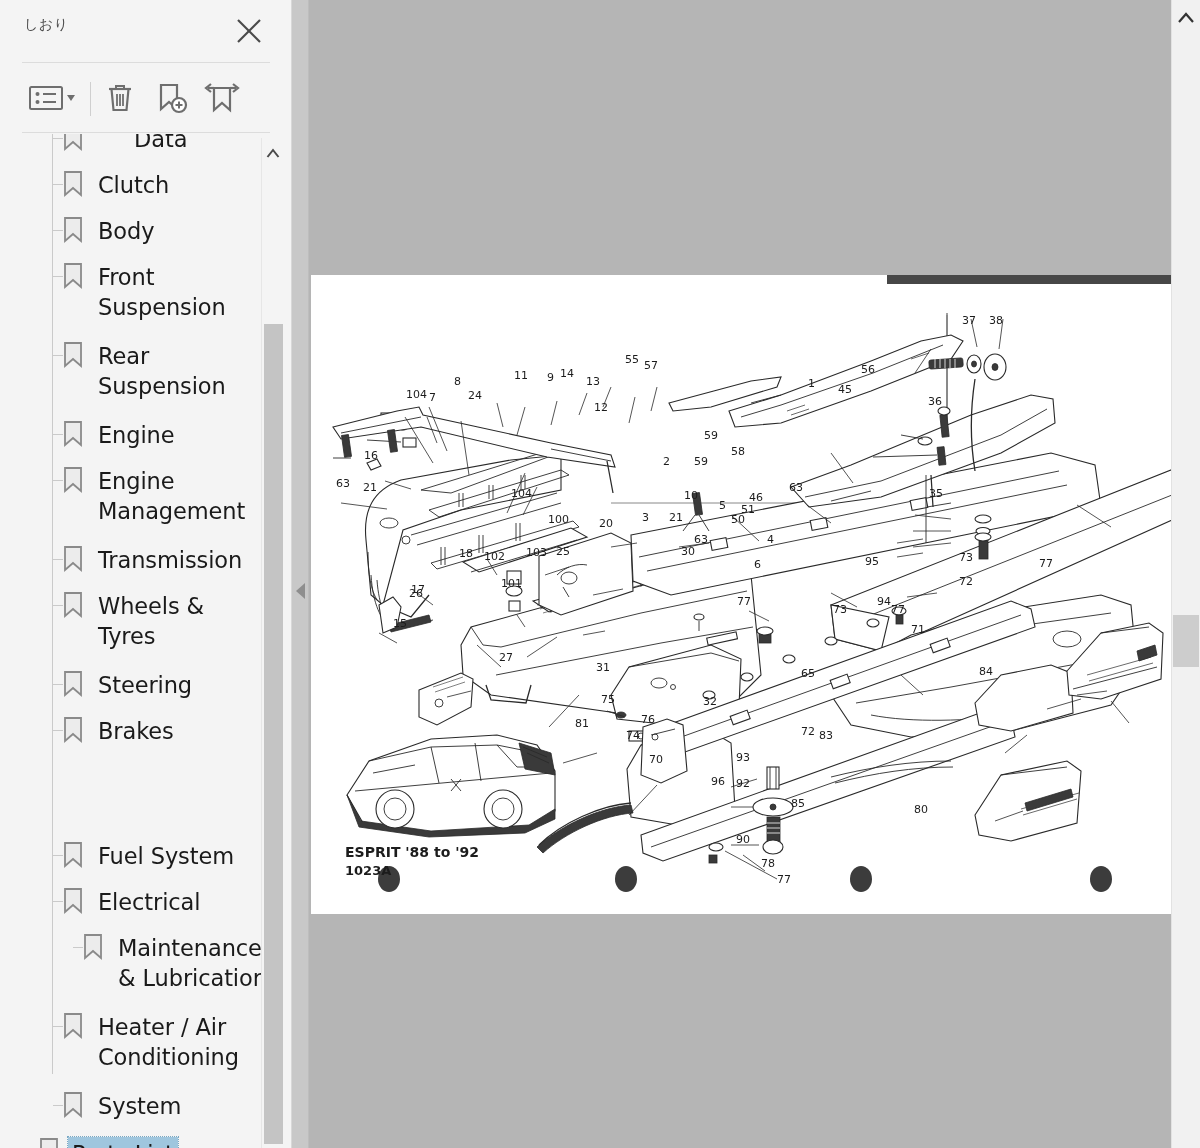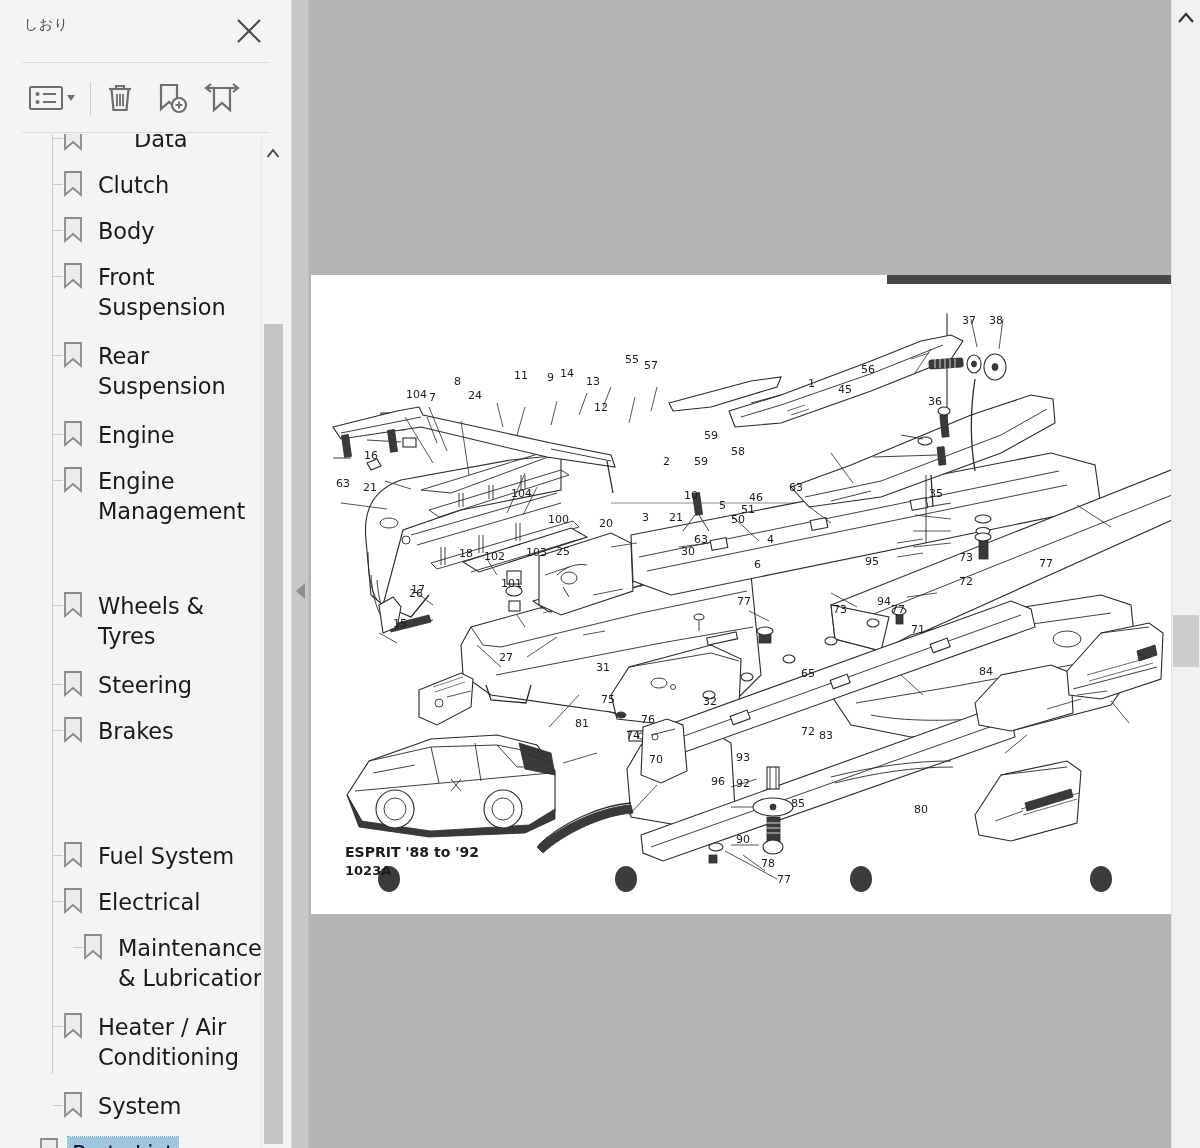--- a/index.html
+++ b/index.html
@@ -372,20 +372,29 @@
         </div>
         <div class="bm-row" style="top: 328px; height: 79px;">
           <div class="bm-stub" style="top: 18px;"></div>
           <div class="bm-flag" style="left: 62px; top: 4px;">
             <svg width="22" height="28" viewBox="0 0 22 28">
               <path d="M3 2 H19 V25 L11 18 L3 25 Z" fill="#ececec" stroke="#8a8a8a" stroke-width="1.8"></path>
             </svg>
           </div>
           <div class="bm-label" style="left: 98px; top: 4px;">Engine
 Management</div>
+        </div>
+        <div class="bm-row" style="top: 407px; height: 46px;">
+          <div class="bm-stub" style="top: 18px;"></div>
+          <div class="bm-flag" style="left: 62px; top: 4px;">
+            <svg width="22" height="28" viewBox="0 0 22 28">
+              <path d="M3 2 H19 V25 L11 18 L3 25 Z" fill="#ececec" stroke="#8a8a8a" stroke-width="1.8"></path>
+            </svg>
+          </div>
+          <div class="bm-label" style="left: 98px; top: 4px;">Transmission</div>
         </div>
         <div class="bm-row" style="top: 532px; height: 46px;">
           <div class="bm-stub" style="top: 18px;"></div>
           <div class="bm-flag" style="left: 62px; top: 4px;">
             <svg width="22" height="28" viewBox="0 0 22 28">
               <path d="M3 2 H19 V25 L11 18 L3 25 Z" fill="#ececec" stroke="#8a8a8a" stroke-width="1.8"></path>
             </svg>
           </div>
           <div class="bm-label" style="left: 98px; top: 4px;">Steering</div>
         </div>

